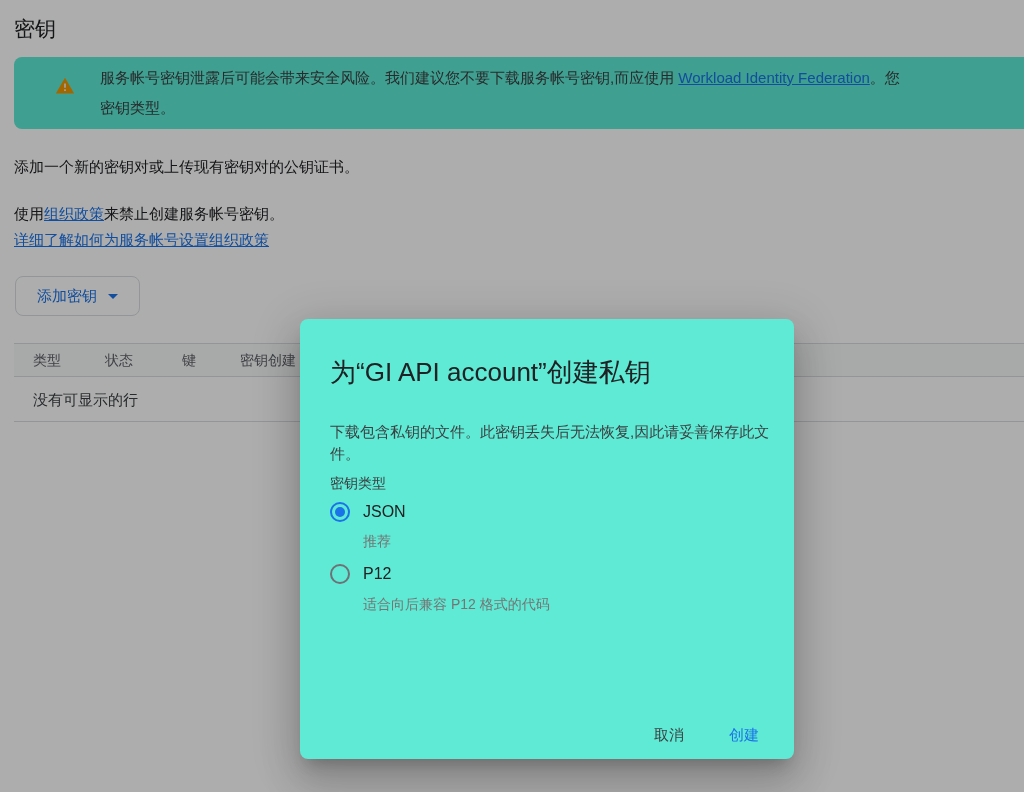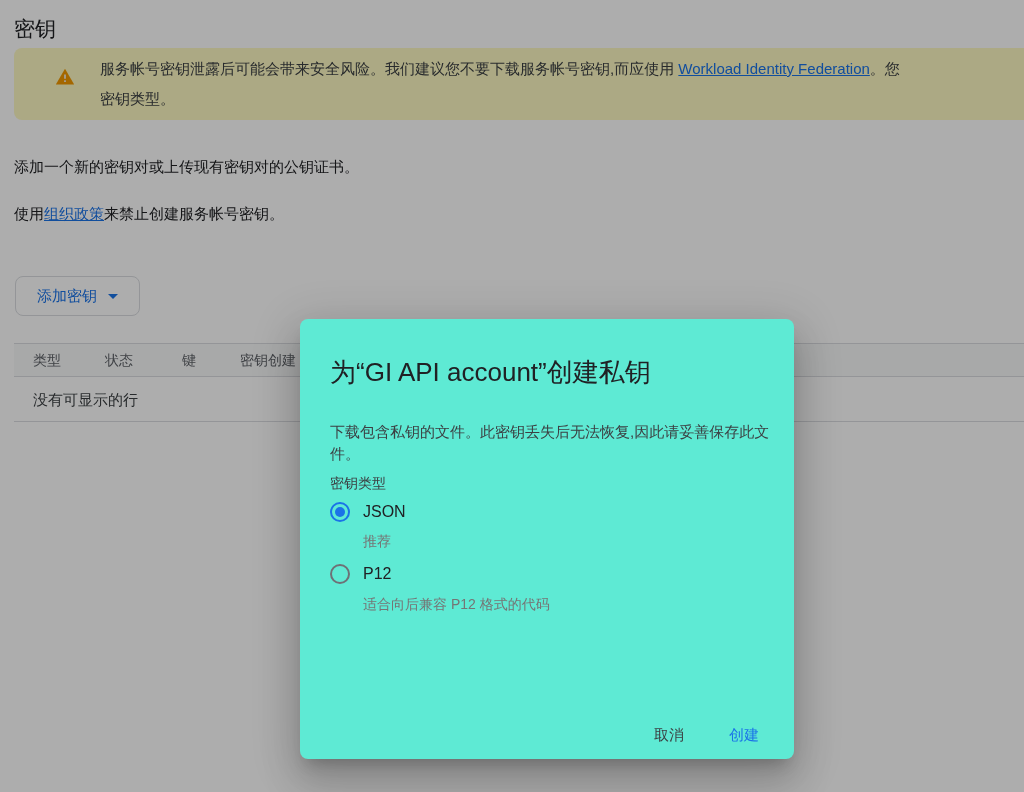--- a/index.html
+++ b/index.html
@@ -3,21 +3,21 @@
 <meta charset="utf-8">
 <style>
   * { margin:0; padding:0; box-sizing:border-box; }
   html,body { width:1024px; height:792px; }
   body { font-family:"Liberation Sans","DejaVu Sans",sans-serif; }
   .page { position:relative; width:1024px; height:792px; background:#ffffff; overflow:hidden; }
 
   
   .page-title { position:absolute; left:14px; top:15px; font-size:21px; font-weight:400; color:#202124; }
 
-  .banner { position:absolute; left:14px; right:0; top:48px; height:72px; background:#fef9c3;
+  .banner { position:absolute; left:14px; right:0; top:57px; height:72px; background:#5eead4;
             border-radius:8px 0 0 8px; overflow:hidden; }
   .warn-icon { position:absolute; left:41px; top:19px; width:20px; height:20px; }
   .banner-text { position:absolute; left:86px; top:6px; font-size:15px; line-height:30px;
                  color:#3c4043; white-space:nowrap; }
   a.link { color:#1a73e8; text-decoration:underline; cursor:pointer; }
 
   .intro { position:absolute; left:14px; top:158px; font-size:15px; color:#202124; }
   .policy-line { position:absolute; left:14px; top:205px; font-size:15px; color:#202124; }
   .learn-link { position:absolute; left:14px; top:231px; font-size:15px; }
 
@@ -83,20 +83,21 @@
     <div class="banner-text">
       <div><span>服务帐号密钥泄露后可能会带来安全风险。我们建议您不要下载服务帐号密钥,而应使用 </span><a class="link">Workload Identity Federation</a><span>。您</span></div>
       <div>密钥类型。</div>
     </div>
   </div>
 
   <div class="intro">添加一个新的密钥对或上传现有密钥对的公钥证书。</div>
 
   <div class="policy-line"><span>使用</span><a class="link">组织政策</a><span>来禁止创建服务帐号密钥。</span></div>
 
+  <div class="learn-link"><a class="link">详细了解如何为服务帐号设置组织政策</a></div>
 
   <div class="add-key-btn">
     <span>添加密钥</span>
     <span class="caret-down"></span>
   </div>
 
   <div class="keys-table">
     <div class="table-head">
       <span class="th">类型</span>
       <span class="th">状态</span>

